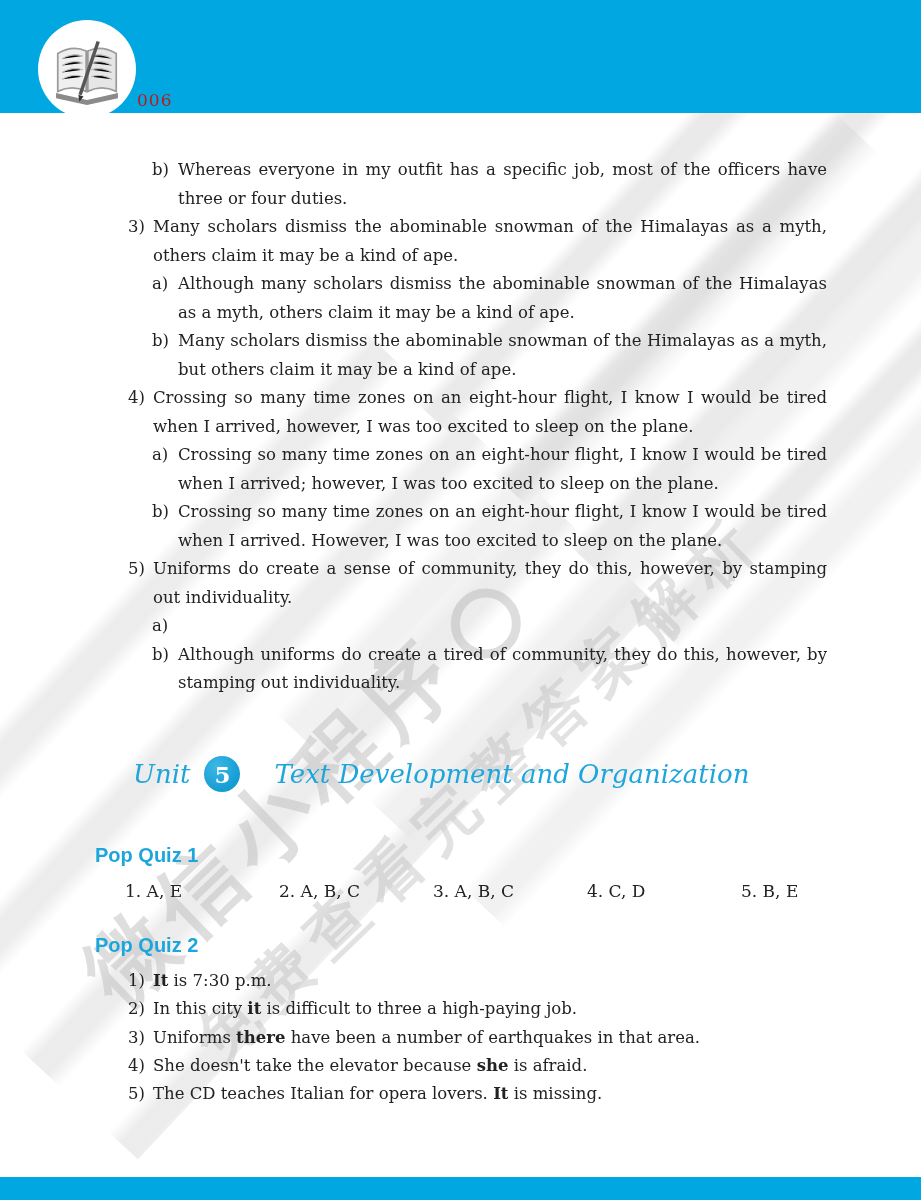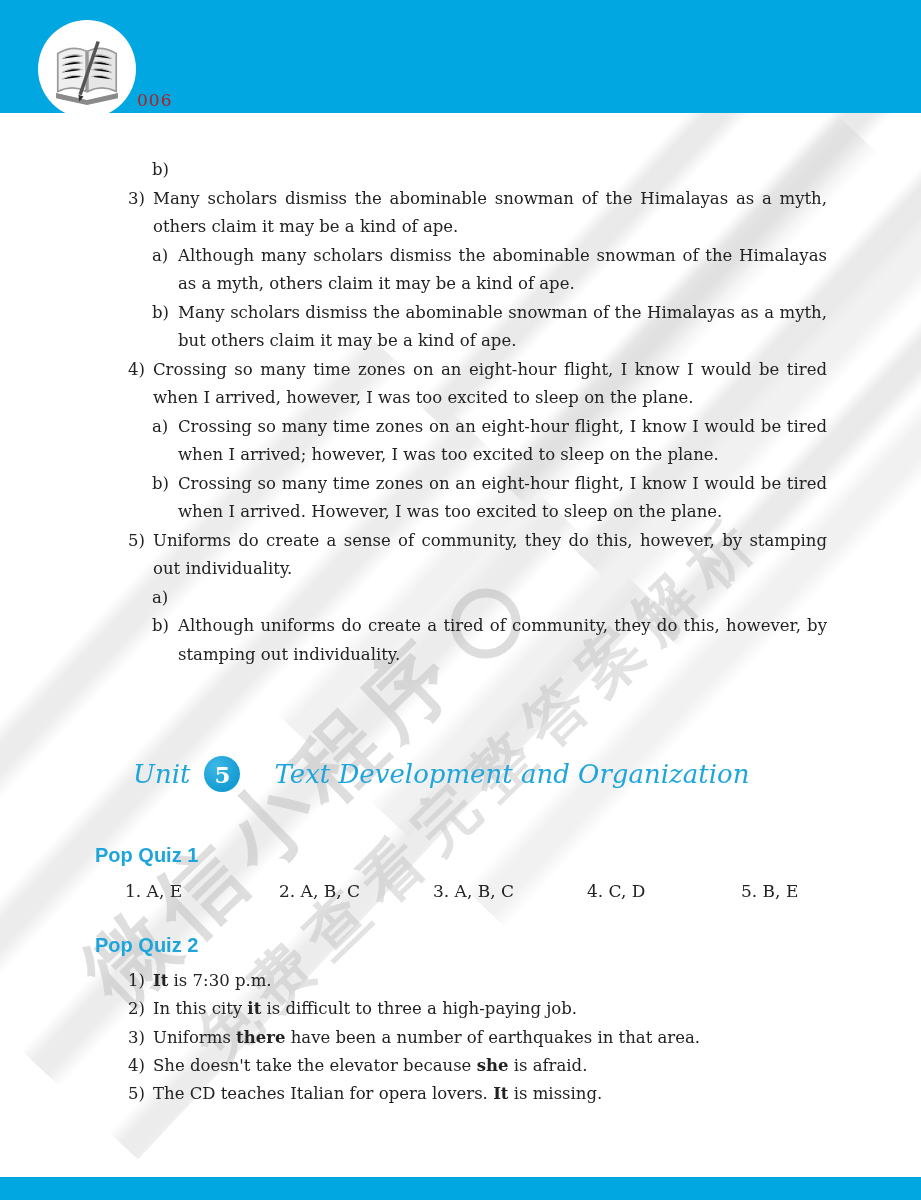--- a/index.html
+++ b/index.html
@@ -107,20 +107,21 @@
     </g>
     <line x1="63" y1="18" x2="42" y2="80" stroke="#555555" stroke-width="4"></line>
     <polygon points="40,80 46,82 41,88" fill="#333333"></polygon>
   </svg>
 </div>
 <div class="page-number">006</div>
 
 <div id="exercises" class="content">
     <div class="ex-item lvl2">
       <span class="ex-label">b)</span>
+      <div class="ex-text"><span>Whereas everyone in my outfit has a specific job, most of the officers have three or four duties.</span></div>
     </div>
     <div class="ex-item lvl1">
       <span class="ex-label">3)</span>
       <div class="ex-text"><span>Many scholars dismiss the abominable snowman of the Himalayas as a myth, others claim it may be a kind of ape.</span></div>
     </div>
     <div class="ex-item lvl2">
       <span class="ex-label">a)</span>
       <div class="ex-text"><span>Although many scholars dismiss the abominable snowman of the Himalayas as a myth, others claim it may be a kind of ape.</span></div>
     </div>
     <div class="ex-item lvl2">

